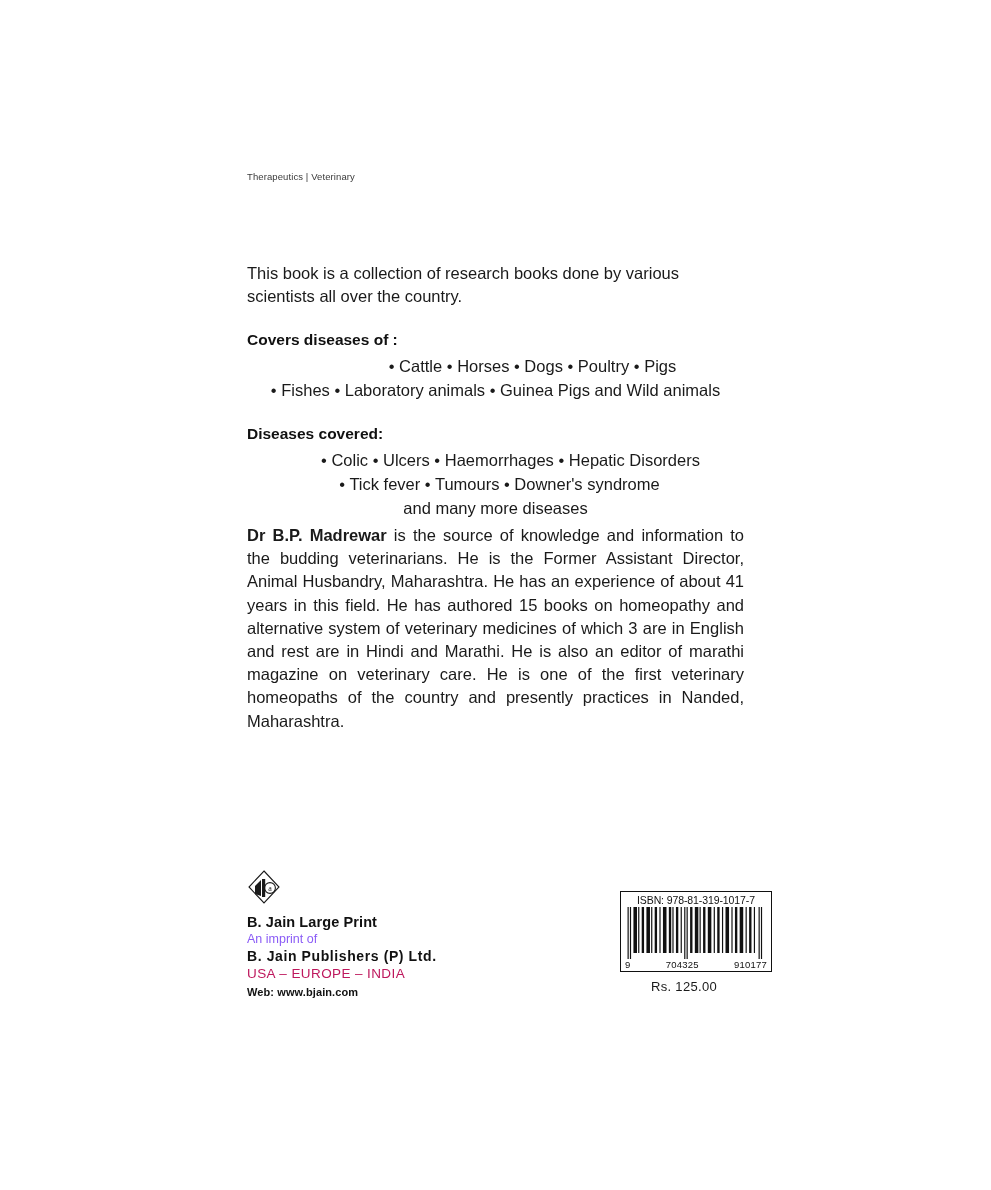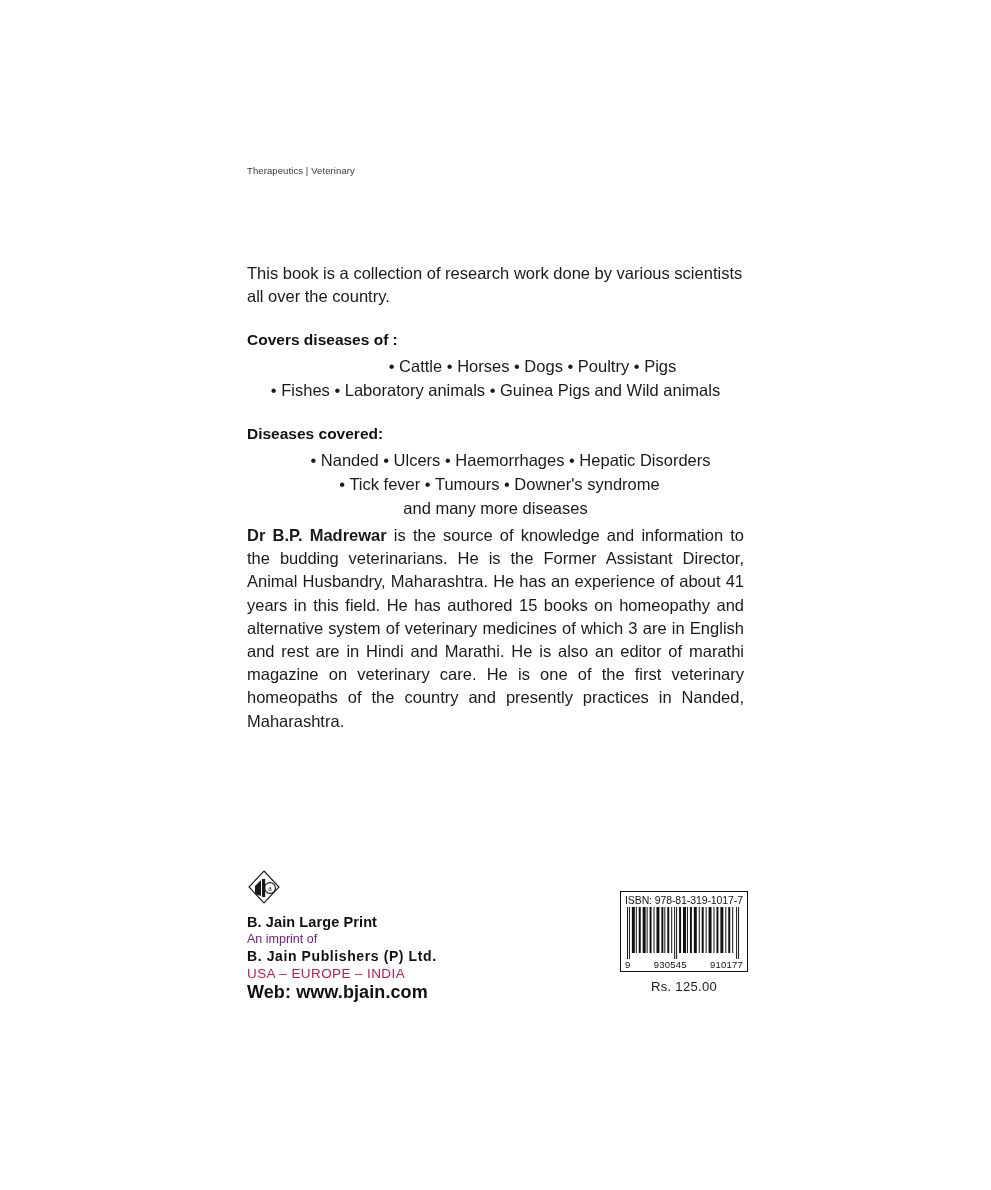--- a/index.html
+++ b/index.html
@@ -18,21 +18,21 @@
   .page {
     position: absolute;
     inset: 0;
     background: #ffffff;
   }
 
   
   .category {
     position: absolute;
     left: 247px;
-    top: 165px;
+    top: 171px;
     font-size: 9.5px;
     letter-spacing: 0.1px;
     color: #3b3b3b;
     white-space: nowrap;
   }
 
   
   .content {
     position: absolute;
     left: 247px;
@@ -96,60 +96,60 @@
   .pub-line { color: #111111; white-space: nowrap; }
   .pub-strong-1 {
     font-size: 14.5px;
     font-weight: bold;
     line-height: 18px;
     letter-spacing: 0.1px;
   }
   .pub-light {
     font-size: 12.5px;
     line-height: 16px;
-    color: #701a75;
+    color: #8b5cf6;
   }
   .pub-strong-2 {
     font-size: 14px;
     font-weight: bold;
     line-height: 18px;
     letter-spacing: 0.6px;
   }
   .pub-iso {
     font-size: 12px;
     line-height: 16px;
     color: #2a2a2a;
     letter-spacing: 0.2px;
   }
   .pub-regions {
     font-size: 13.5px;
     line-height: 18px;
     color: #be185d;
     letter-spacing: 0.4px;
   }
   .pub-web {
-    font-size: 18px;
+    font-size: 11px;
     font-weight: bold;
     line-height: 18px;
     letter-spacing: 0.1px;
   }
 
   
   .barcode-block {
     position: absolute;
     left: 620px;
     top: 891px;
     width: 128px;
   }
   .barcode-box {
     border: 1px solid #111111;
     background: #ffffff;
     padding: 2px 3px 1px 3px;
     box-sizing: border-box;
-    width: 128px;
+    width: 152px;
   }
   .isbn-text {
     font-size: 10.5px;
     text-align: center;
     color: #111111;
     line-height: 13px;
     letter-spacing: -0.1px;
     white-space: nowrap;
   }
   .barcode-bars {
@@ -177,31 +177,31 @@
 </style>
 </head>
 <body>
 
 <div class="page">
 
   <div class="category">Therapeutics | Veterinary</div>
 
   <div class="content">
 
-    <p class="intro">This book is a collection of research work done by various scientists all over the country.</p>
+    <p class="intro">This book is a collection of research books done by various scientists all over the country.</p>
 
     <div class="section">
       <div class="section-heading">Covers diseases of :</div>
       <div class="bullet-line indent-a">• Cattle •  Horses •   Dogs •  Poultry  •  Pigs</div>
       <div class="bullet-line indent-b">• Fishes  • Laboratory animals • Guinea Pigs and Wild animals</div>
     </div>
 
     <div class="section">
       <div class="section-heading">Diseases covered:</div>
-      <div class="bullet-line indent-c">• Nanded •  Ulcers •  Haemorrhages • Hepatic Disorders</div>
+      <div class="bullet-line indent-c">• Colic •  Ulcers •  Haemorrhages • Hepatic Disorders</div>
       <div class="bullet-line indent-d">• Tick fever • Tumours • Downer's syndrome</div>
       <div class="bullet-line plain">and many more diseases</div>
     </div>
 
     <div class="bio"><b>Dr B.P. Madrewar</b><span> is the source of knowledge and information to the budding veterinarians. He is the Former Assistant Director, Animal Husbandry, Maharashtra. He has an experience of about 41 years in this field. He has authored 15 books on homeopathy and alternative system of veterinary medicines of which 3 are in English and rest are in Hindi and Marathi. He is also an editor of marathi magazine on veterinary care. He is one of the first veterinary homeopaths of the country and presently practices in Nanded, Maharashtra.</span></div>
 
   </div>
 
   <div class="publisher">
     <svg class="logo" viewBox="0 0 34 38">
@@ -253,20 +253,20 @@
           <rect x="98" y="0" width="3" height="46"></rect>
           <rect x="103" y="0" width="1" height="46"></rect>
           <rect x="106" y="0" width="2" height="46"></rect>
           <rect x="110" y="0" width="1" height="46"></rect>
           <rect x="114" y="0" width="1" height="52"></rect>
           <rect x="116" y="0" width="1" height="52"></rect>
         </g>
       </svg>
       <div class="barcode-digits">
         <span>9</span>
-        <span>930545</span>
+        <span>704325</span>
         <span>910177</span>
       </div>
     </div>
     <div class="price">Rs. 125.00</div>
   </div>
 
 </div>
 
 </body></html>

